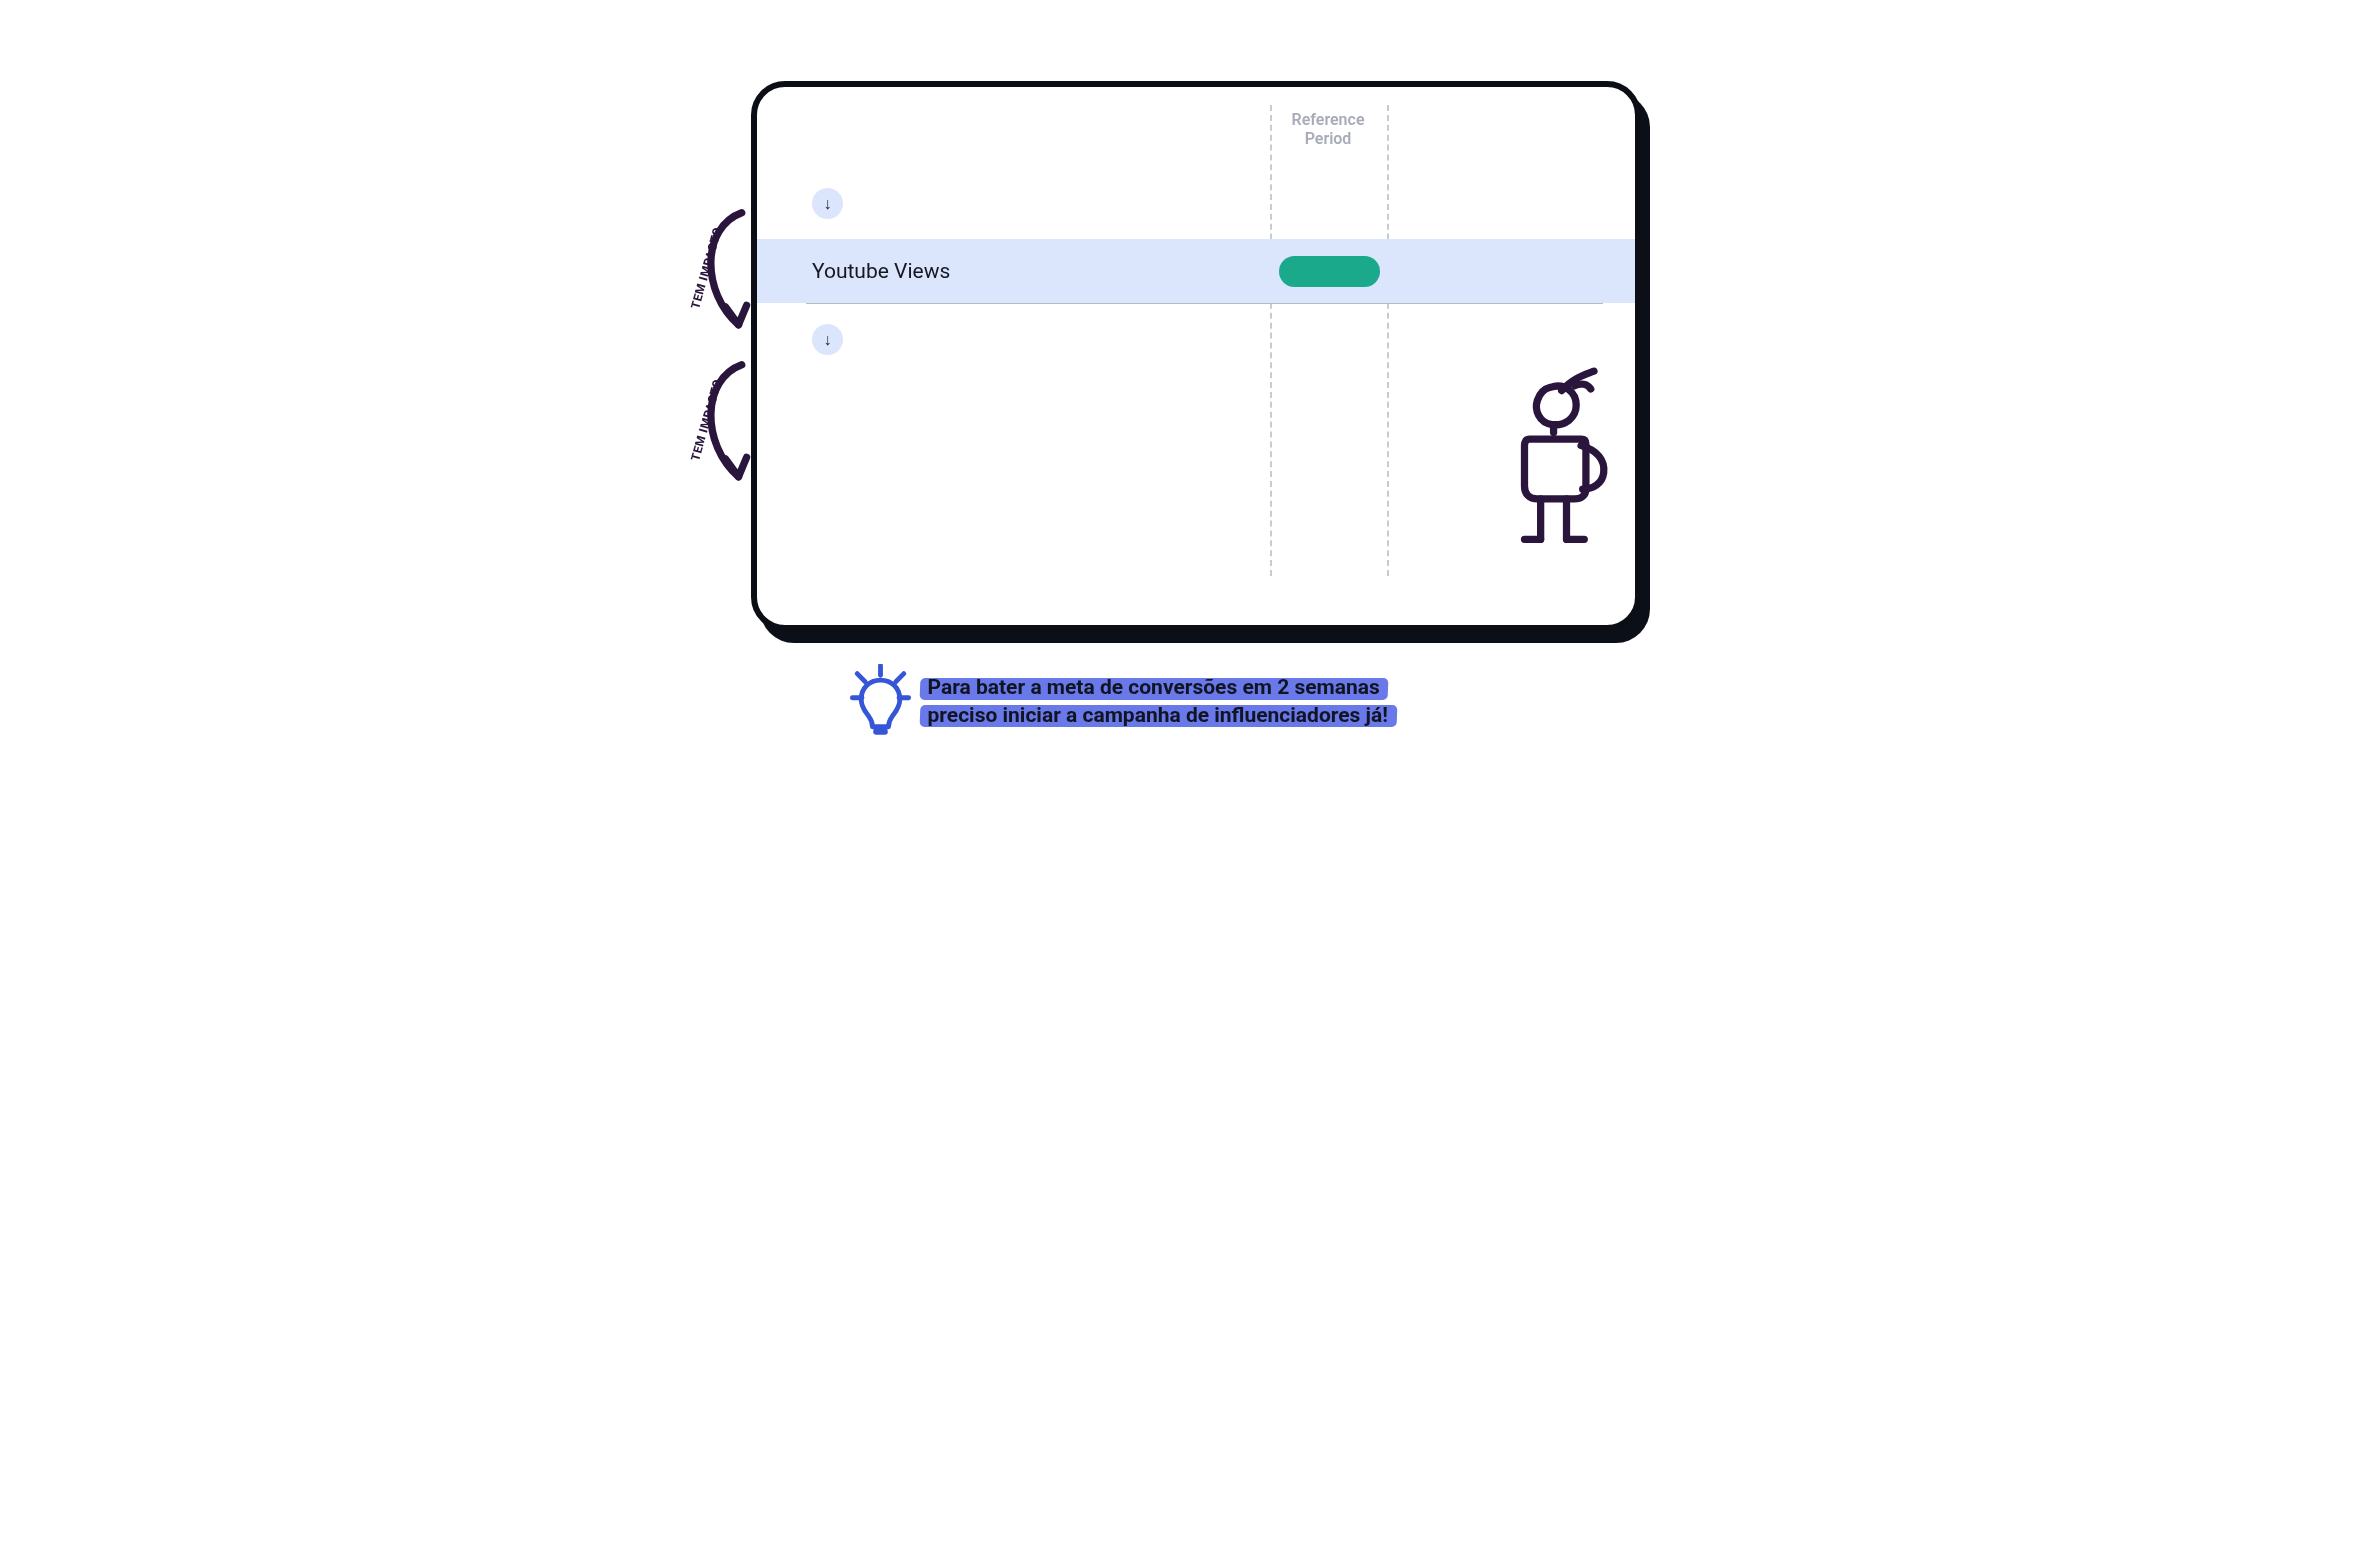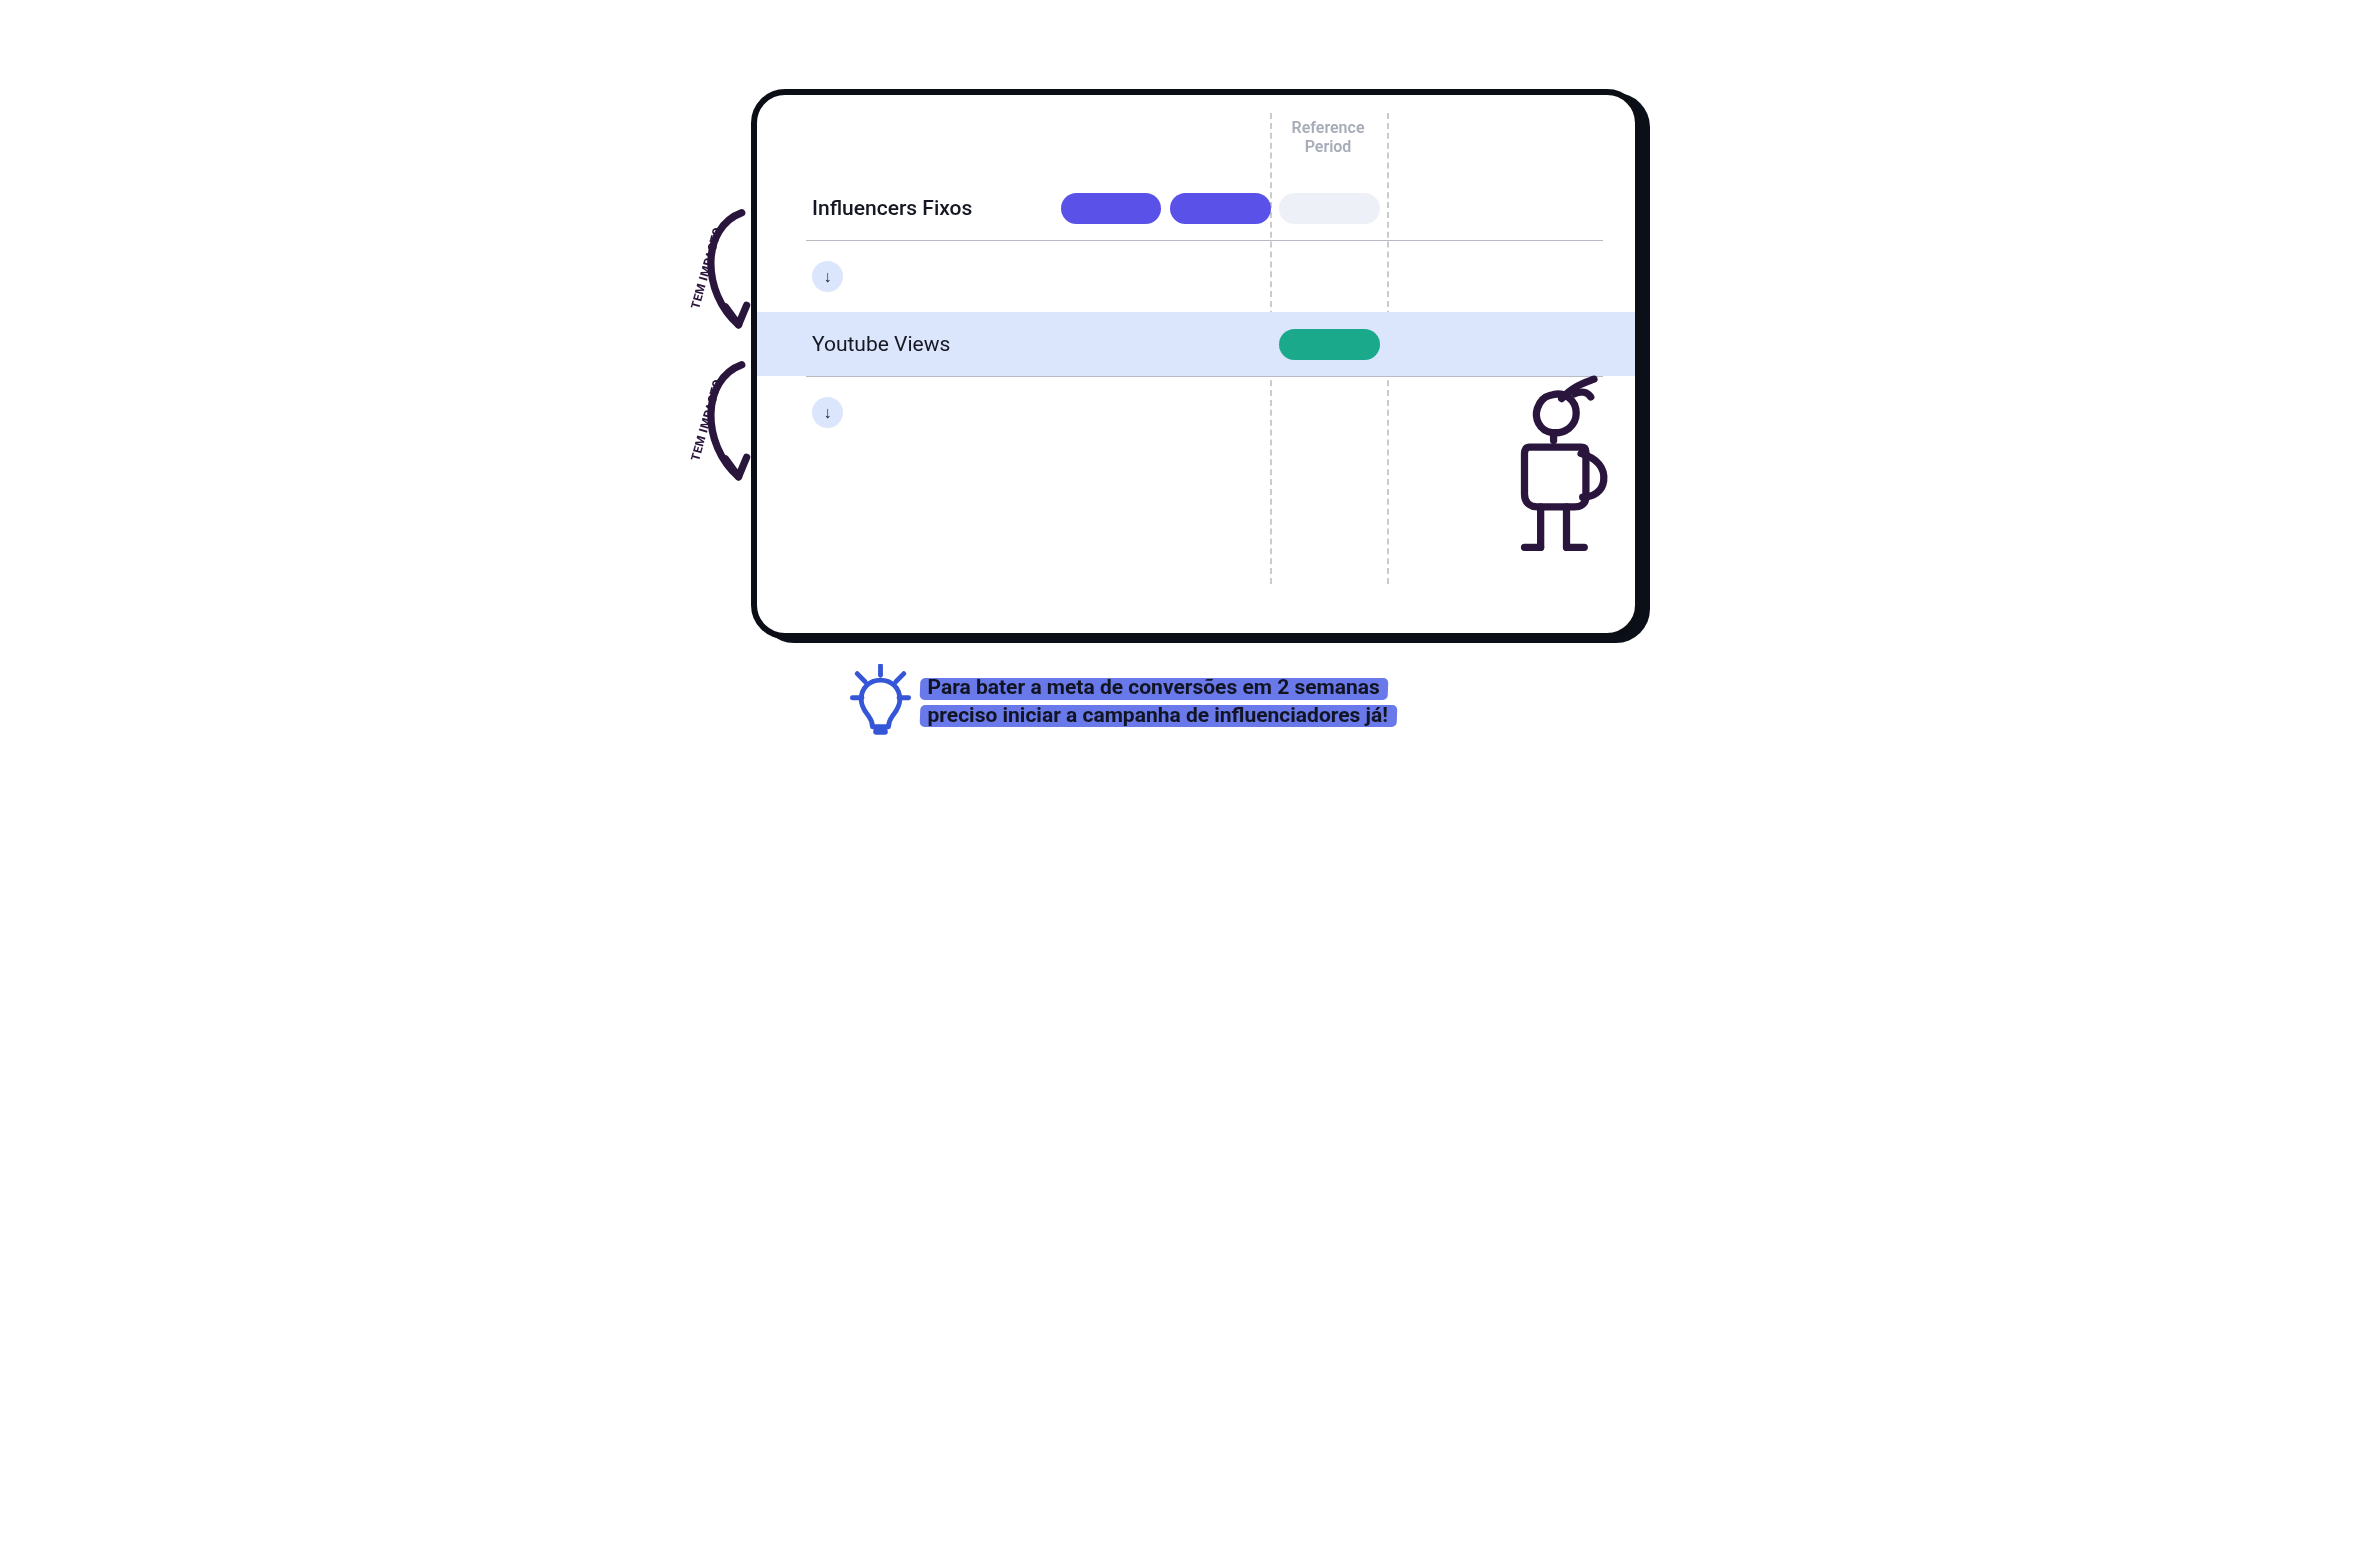--- a/index.html
+++ b/index.html
@@ -18,21 +18,21 @@
   .frame-shadow {
     position: absolute;
     top: 44px; left: 129px;
     width: 890px; height: 550px;
     background: #0b0f18;
     border-radius: 34px;
     z-index: 0;
   }
   .frame {
     position: absolute;
-    top: 40px; left: 120px;
+    top: 32px; left: 120px;
     width: 890px; height: 550px;
     background: #ffffff;
     border: 6.5px solid #0c0e16;
     border-radius: 34px;
     z-index: 2;
     overflow: visible;
   }
 
   
   .refband {
@@ -225,34 +225,20 @@
   </div>
 
   <div class="frame">
 
     <div class="refband" id="refband" style="left: 513px; width: 119px;"></div>
     <div class="reflabel" id="reflabel" style="left: 517px; width: 109px;">Reference<br>Period</div>
 
     <div class="grid">
 
 
-      <div class="row data" id="row-influencers">
-        <div class="rowlabel">Influencers Fixos</div>
-      <div class="cell">
-            <div class="pill purple"></div>
-          </div>
-          <div class="cell">
-            <div class="pill purple"></div>
-          </div>
-          <div class="cell">
-            <div class="pill faint"></div>
-          </div>
-          <div class="cell"></div>
-          <div class="cell"></div>
-        </div>
 
       <div class="row spacer">
         <div class="rowlabel">
           <span class="arrowbadge">↓</span>
         </div>
       </div>
 
       <div class="row data highlight" id="row-youtube">
         <div class="rowlabel">Youtube Views</div>
       <div class="cell"></div>

